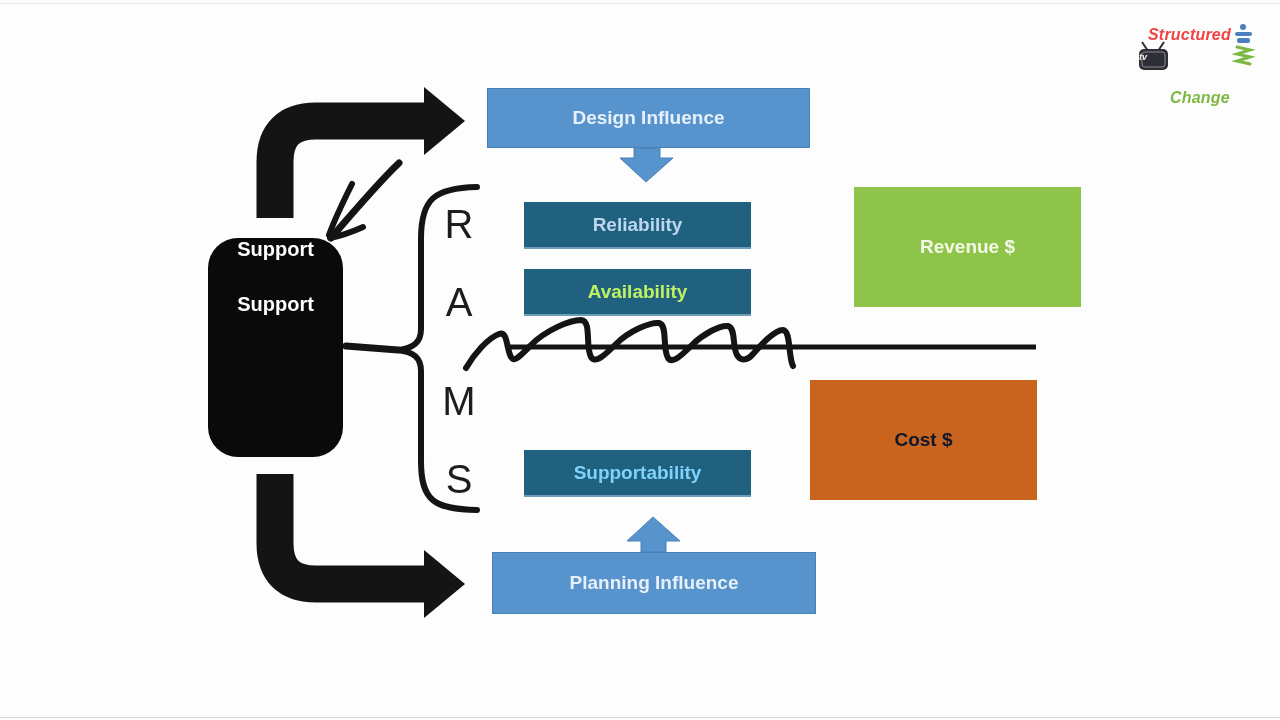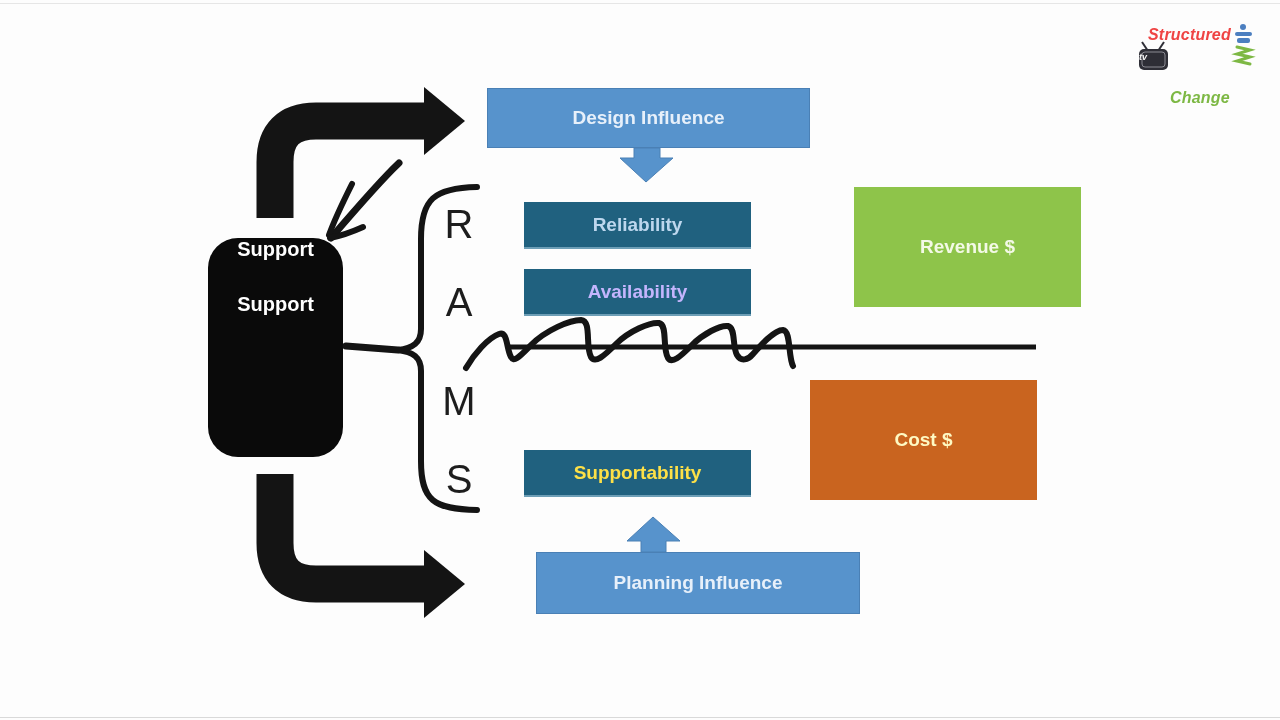--- a/index.html
+++ b/index.html
@@ -57,38 +57,38 @@
 <body>
 
 <div id="stage">
   <div class="hairline top"></div>
   <div class="hairline bottom"></div>
 
   <div class="box influence" id="design-influence" style="background: rgb(87, 147, 204); color: rgb(231, 240, 250);">
     <span>Design Influence</span>
   </div>
 
-  <div class="box influence" id="planning-influence" style="background: rgb(87, 147, 204); color: rgb(231, 240, 250); margin-left: 44px;">
+  <div class="box influence" id="planning-influence" style="background: rgb(87, 147, 204); color: rgb(231, 240, 250);">
     <span>Planning Influence</span>
   </div>
 
   <div class="box attr" id="attr-0" style="background: rgb(32, 97, 127); color: rgb(189, 215, 238);">
     <span>Reliability</span>
   </div>
-  <div class="box attr" id="attr-1" style="background: rgb(32, 97, 127); color: #c4b5fd;">
+  <div class="box attr" id="attr-1" style="background: rgb(32, 97, 127); color: #bef264;">
     <span>Availability</span>
   </div>
-  <div class="box attr" id="attr-3" style="background: rgb(32, 97, 127); color: #fde047;">
+  <div class="box attr" id="attr-3" style="background: rgb(32, 97, 127); color: #7dd3fc;">
     <span>Supportability</span>
   </div>
 
   <div class="box" id="revenue-box" style="background: rgb(142, 196, 74); color: rgb(243, 249, 230);">
     <span>Revenue $</span>
   </div>
-  <div class="box" id="cost-box" style="background: rgb(201, 100, 31); color: #fef9c3;">
+  <div class="box" id="cost-box" style="background: rgb(201, 100, 31); color: #0f172a;">
     <span>Cost $</span>
   </div>
 
   <div id="support-analysis" style="background: rgb(10, 10, 10); color: rgb(255, 255, 255);">
     <span>Support</span>
     <span>Support</span>
   </div>
 
   <div class="rams-letter" id="rams-0">R</div>
   <div class="rams-letter" id="rams-1">A</div>

